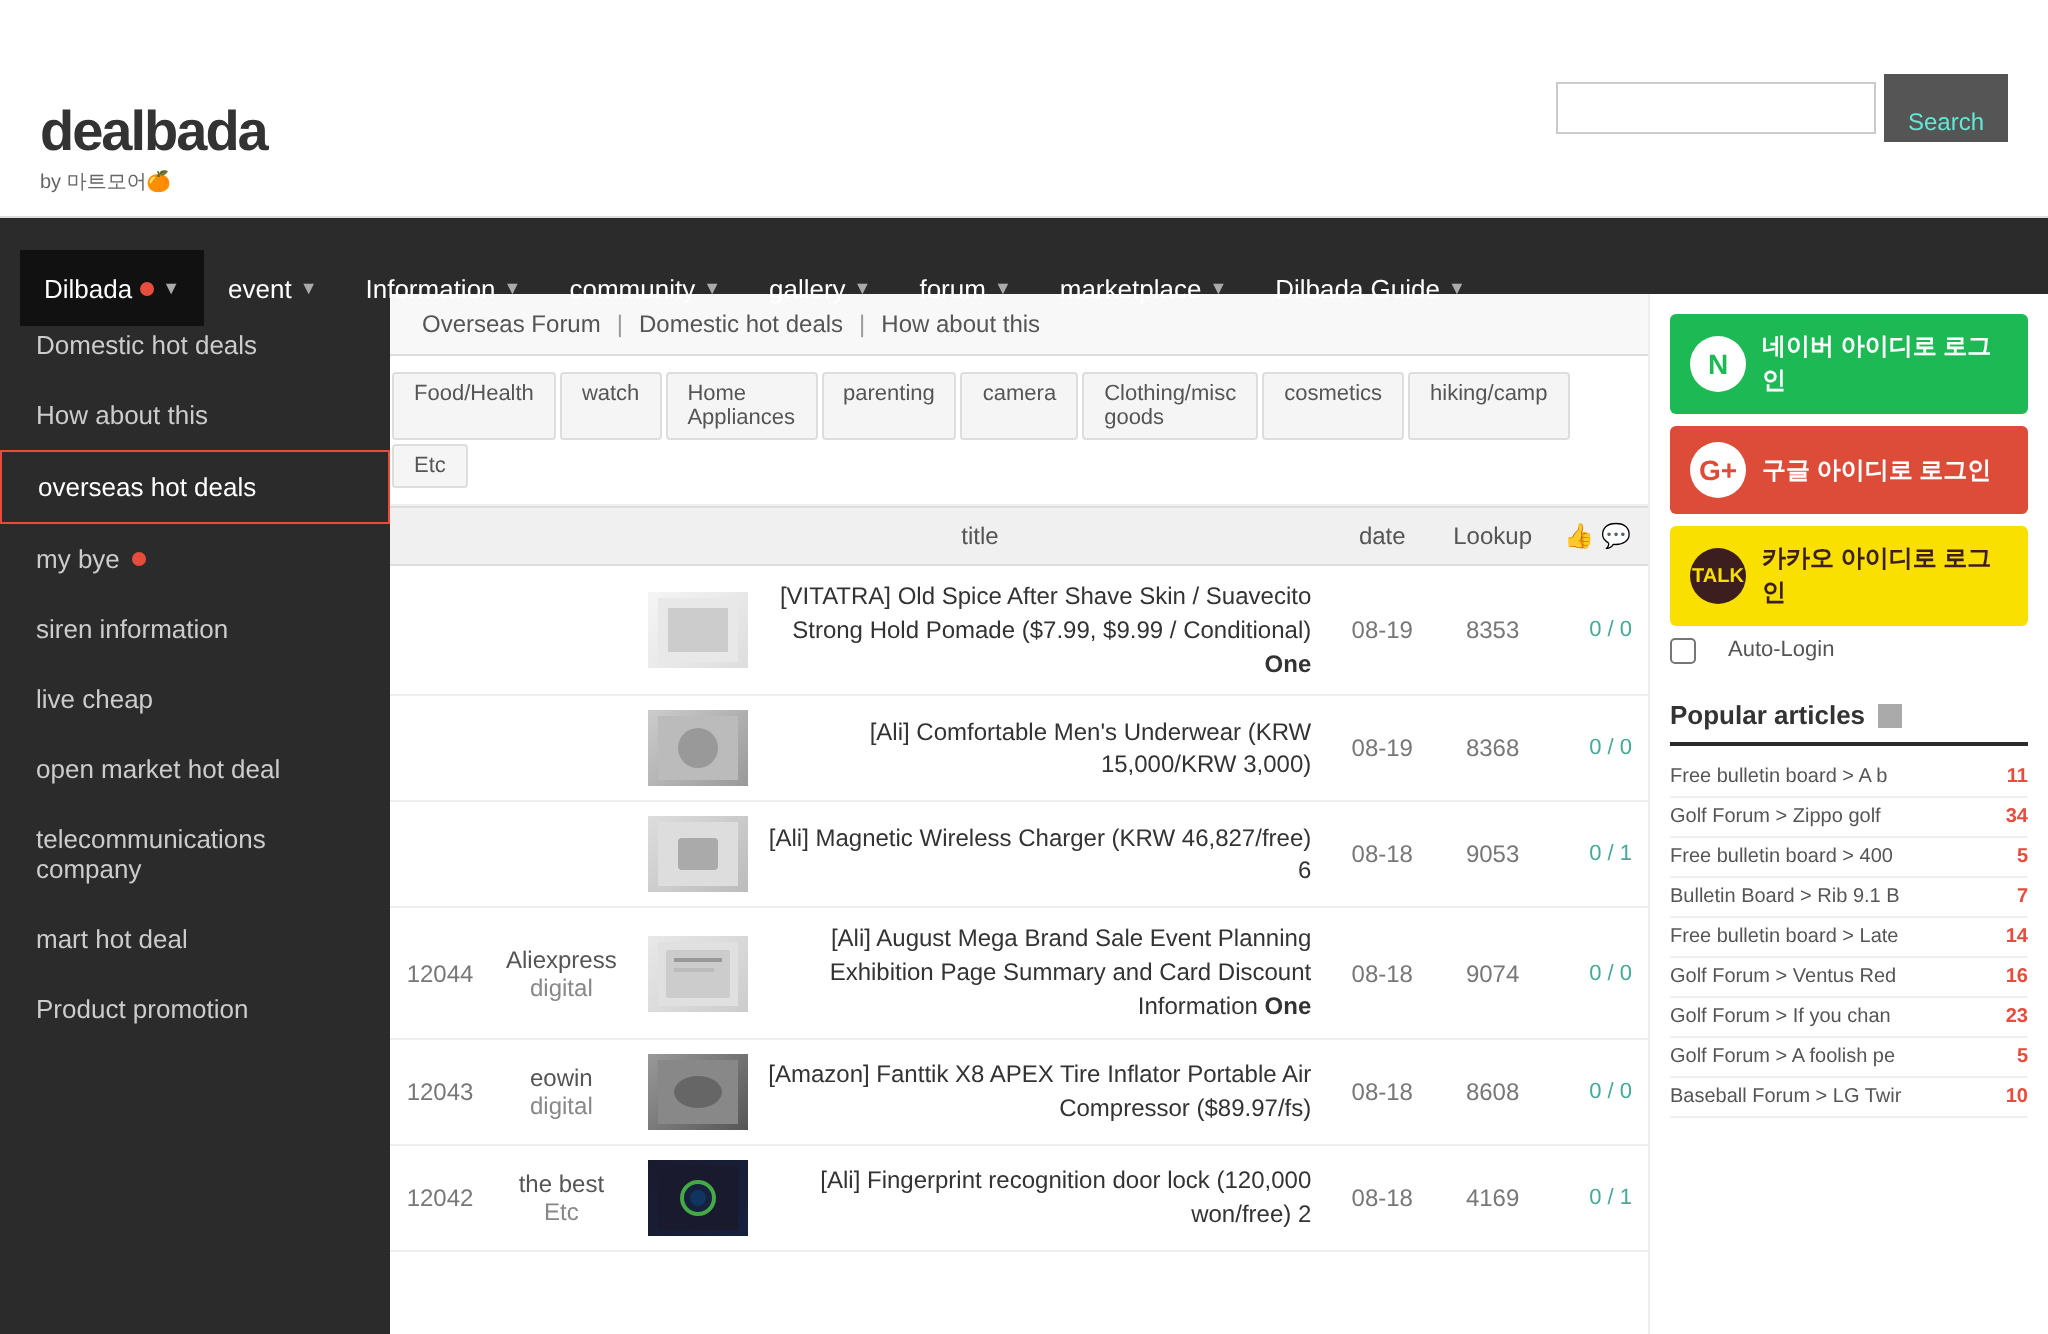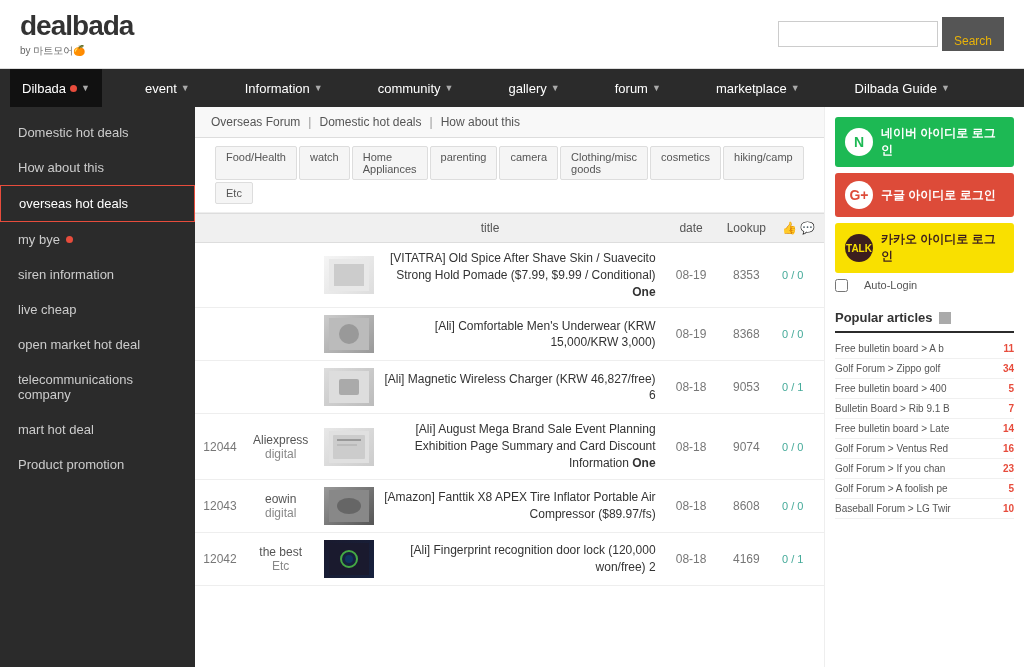--- a/index.html
+++ b/index.html
@@ -1,28 +1,28 @@
 <!DOCTYPE html>
 <html><head>
   <meta charset="utf-8">
   <style>
     * { margin: 0; padding: 0; box-sizing: border-box; }
     body { font-family: 'Malgun Gothic', '맑은 고딕', Arial, sans-serif; font-size: 12px; background: #f0f0f0; color: #333; }
 
     
     .header { background: #fff; padding: 10px 20px; display: flex; align-items: center; justify-content: space-between; border-bottom: 1px solid #ddd; }
-    .logo-area { display: flex; flex-direction: column; }
+    .logo-area { display: flex; flex-direction: column; margin-top: 40px; }
     .logo-main { font-size: 28px; font-weight: bold; color: #333; letter-spacing: -1px; }
     .logo-sub { font-size: 10px; color: #666; margin-top: 2px; }
     .search-area { display: flex; align-items: center; gap: 4px; }
     .search-input { width: 160px; height: 26px; border: 1px solid #ccc; padding: 0 6px; font-size: 12px; }
-    .search-btn { height: 26px; padding: 17px 12px; background: #555; color: #eab308; border: none; cursor: pointer; font-size: 12px; }
-
-    
-    .nav-bar { background: #2b2b2b; display: flex; align-items: center; padding: 1px 10px; height: 38px; gap: 31px; }
+    .search-btn { height: 26px; padding: 17px 12px; background: #555; color: #5eead4; border: none; cursor: pointer; font-size: 12px; }
+
+    
+    .nav-bar { background: #2b2b2b; display: flex; padding: 16px 10px; height: 38px; }
     .nav-item { color: #fff; font-size: 13px; padding: 0 12px; height: 38px; display: flex; align-items: center; cursor: pointer; position: relative; white-space: nowrap; }
     .nav-item.active { background: #111; }
     .nav-dot { width: 7px; height: 7px; background: #e74c3c; border-radius: 50%; margin-left: 4px; display: inline-block; }
     .nav-arrow { font-size: 9px; margin-left: 4px; color: #aaa; }
 
     
     .main-layout { display: flex; min-height: 580px; }
 
     
     .sidebar { width: 195px; background: #2b2b2b; flex-shrink: 0; padding-top: 8px; }
@@ -32,36 +32,36 @@
 
     
     .content-area { flex: 1; background: #fff; padding: 0; overflow: hidden; }
 
     
     .breadcrumb-nav { background: #f8f8f8; border-bottom: 1px solid #ddd; padding: 8px 16px; display: flex; align-items: center; gap: 8px; font-size: 12px; color: #555; }
     .breadcrumb-nav span { cursor: pointer; text-align: right; }
     .breadcrumb-sep { color: #999; }
 
     
-    .category-tabs { display: flex; flex-wrap: wrap; gap: 2px; padding: 8px 20px; background: #fff; border-bottom: 1px solid #eee; }
+    .category-tabs { display: flex; flex-wrap: wrap; gap: 2px; padding: 8px 1px; background: #fff; border-bottom: 1px solid #eee; }
     .cat-tab { padding: 4px 10px; border: 1px solid #ddd; background: #f5f5f5; cursor: pointer; font-size: 11px; color: #555; border-radius: 2px; }
 
     
     .post-table { width: 100%; border-collapse: collapse; }
     .post-table thead tr { background: #f0f0f0; }
     .post-table thead th { padding: 7px 8px; border-bottom: 1px solid #ddd; border-top: 1px solid #ddd; font-size: 12px; color: #555; font-weight: normal; text-align: center; }
     .post-table thead th.title-col { text-align: center; }
     .post-table tbody tr { border-bottom: 1px solid #eee; }
     .post-table td { padding: 7px 8px; vertical-align: middle; font-size: 12px; text-align: right; }
     .post-table td.num-col { text-align: center; color: #777; width: 50px; }
     .post-table td.user-col { text-align: center; color: #555; width: 70px; }
     .post-table td.title-col { }
     .post-table td.date-col { text-align: center; color: #777; width: 55px; white-space: nowrap; }
     .post-table td.lookup-col { text-align: center; color: #777; width: 50px; }
-    .post-table td.react-col { text-align: left; color: #4a9; width: 50px; font-size: 11px; }
+    .post-table td.react-col { text-align: right; color: #4a9; width: 50px; font-size: 11px; }
     .post-title-text { color: #333; font-size: 12px; line-height: 1.4; }
     .post-title-text strong { font-weight: bold; }
     .post-title-cell { display: flex; align-items: center; }
     .thumb-placeholder { width: 50px; height: 38px; background: #ccc; flex-shrink: 0; margin-right: 8px; display: flex; align-items: center; justify-content: center; overflow: hidden; }
 
     
     .right-panel { width: 200px; flex-shrink: 0; padding: 10px; background: #fff; border-left: 1px solid #eee; }
 
     
     .login-btn { display: flex; align-items: center; gap: 8px; padding: 8px 10px; margin-bottom: 6px; border-radius: 3px; cursor: pointer; font-size: 12px; color: #fff; font-weight: bold; }

